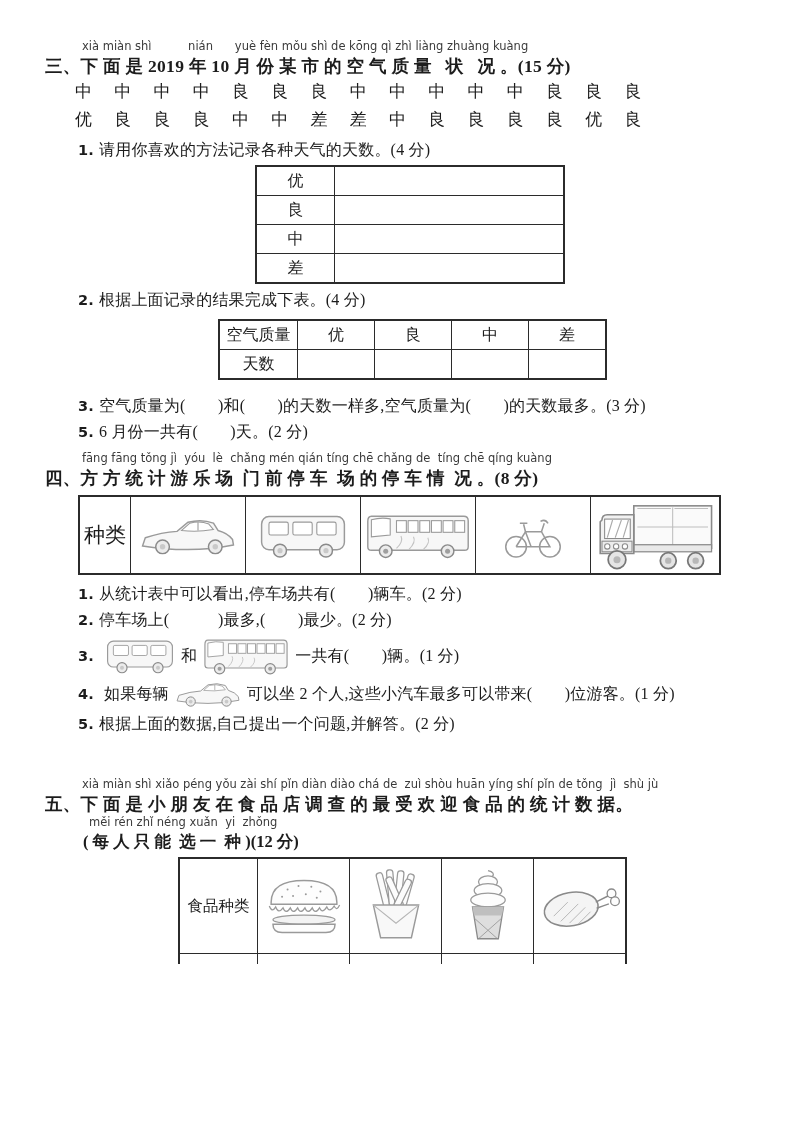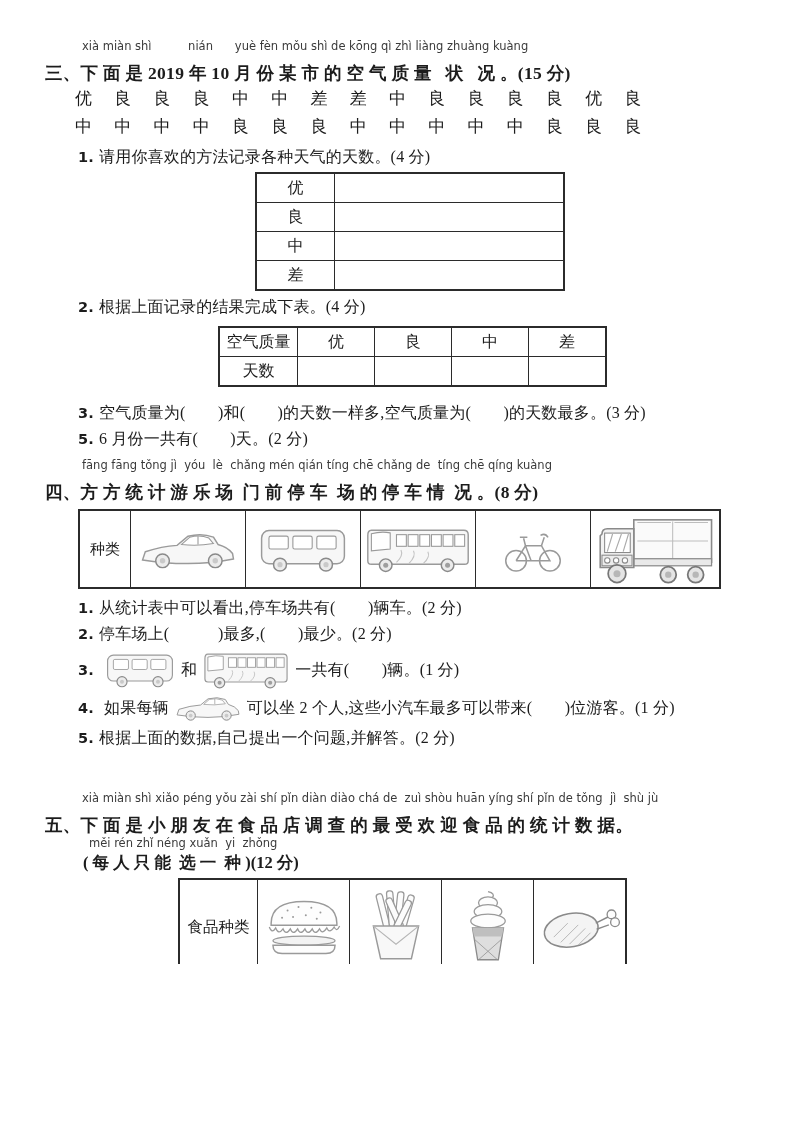--- a/index.html
+++ b/index.html
@@ -1,35 +1,35 @@
 <!DOCTYPE html>
 <html><head>
 <meta charset="utf-8">
 <style>
   html,body{margin:0;padding:0;background:#ffffff;}
   body{width:793px;height:1122px;font-family:"Liberation Serif","DejaVu Serif",serif;color:#1c1c1c;}
   .page{position:relative;width:793px;height:964px;box-sizing:border-box;padding:40px 38px 0 45px;overflow:hidden;background:#ffffff;}
   .pinyin{font-family:"DejaVu Sans","Liberation Sans",sans-serif;font-size:11.5px;color:#3a3a3a;white-space:pre;line-height:13px;margin-left:37px;}
-  .sec-title{font-size:17.5px;font-weight:bold;line-height:24px;margin:8px 0 0 0;white-space:pre;letter-spacing:.3px;}
+  .sec-title{font-size:17.5px;font-weight:bold;line-height:24px;margin:1px 0 0 0;white-space:pre;letter-spacing:.3px;}
   .air-row{font-size:17px;line-height:28px;margin-left:30px;word-spacing:18px;}
   .q{font-size:16px;line-height:20px;margin:6px 0 0 33px;letter-spacing:.2px;}
   .qnum{font-family:"DejaVu Sans","Liberation Sans",sans-serif;font-weight:bold;font-size:14.5px;margin-right:5px;}
   .qflex{display:flex;align-items:center;gap:5px;}
   table{border-collapse:collapse;}
   td{border:1px solid #2b2b2b;text-align:center;font-size:16px;padding:0;}
   .t-outer{border:2px solid #2b2b2b;}
   .record-table{margin:5px 0 0 210px;}
   .record-table td.lbl{width:77px;height:28px;}
   .record-table td.blank{width:228px;}
   .summary-table{margin:9px 0 16px 173px;}
   .summary-table td{height:28px;}
   .summary-table td.lbl{width:77px;}
   .summary-table td.dcol{width:76px;}
   .vehicle-table{margin:5px 0 0 33px;}
-  .vehicle-table td.lbl{width:50px;font-size:15px;}
+  .vehicle-table td.lbl{width:50px;font-size:21px;}
   .vehicle-table td.vcell{width:114px;height:76px;vertical-align:middle;}
   .vehicle-table td.vcell-wide{width:128px;}
   .vehicle-table td.ncell{height:33px;}
   .food-table{margin:5px 0 0 133px;}
   .food-table td.lbl{width:77px;font-size:15.5px;}
   .food-table td.fcell{width:91px;height:94px;vertical-align:middle;}
   .food-table td.tcell{height:46px;letter-spacing:2px;word-spacing:5px;}
   .subtitle{font-size:16.5px;line-height:21px;margin:2px 0 0 38px;white-space:pre;font-weight:bold;}
   .pinyin.p2{margin-left:44px;}
   .gap-top{margin-top:44px;}
@@ -152,22 +152,22 @@
       <circle cx="88" cy="23" r="5" fill="#fdfdfd" stroke="#8a8a8a" stroke-width="1.5"></circle>
     </symbol>
   </defs>
 </svg>
 
 <div class="page">
 
   <section>
     <div class="pinyin">xià miàn shì          nián      yuè fèn mǒu shì de kōng qì zhì liàng zhuàng kuàng</div>
     <h2 class="sec-title">三、下 面 是 2019 年 10 月 份 某 市 的 空 气 质 量   状   况 。(15 分)</h2>
+    <div class="air-row">中 中 中 中 良 良 良 中 中 中 中 中 良 良 良</div>
     <div class="air-row">优 良 良 良 中 中 差 差 中 良 良 良 良 优 良</div>
-    <div class="air-row">中 中 中 中 良 良 良 中 中 中 中 中 良 良 良</div>
 
     <p class="q"><span class="qnum">1.</span><span>请用你喜欢的方法记录各种天气的天数。(4 分)</span></p>
 
     <table class="record-table t-outer">
       <tbody>
           <tr>
             <td class="lbl">优</td>
             <td class="blank"></td>
           </tr>
       <tr>

